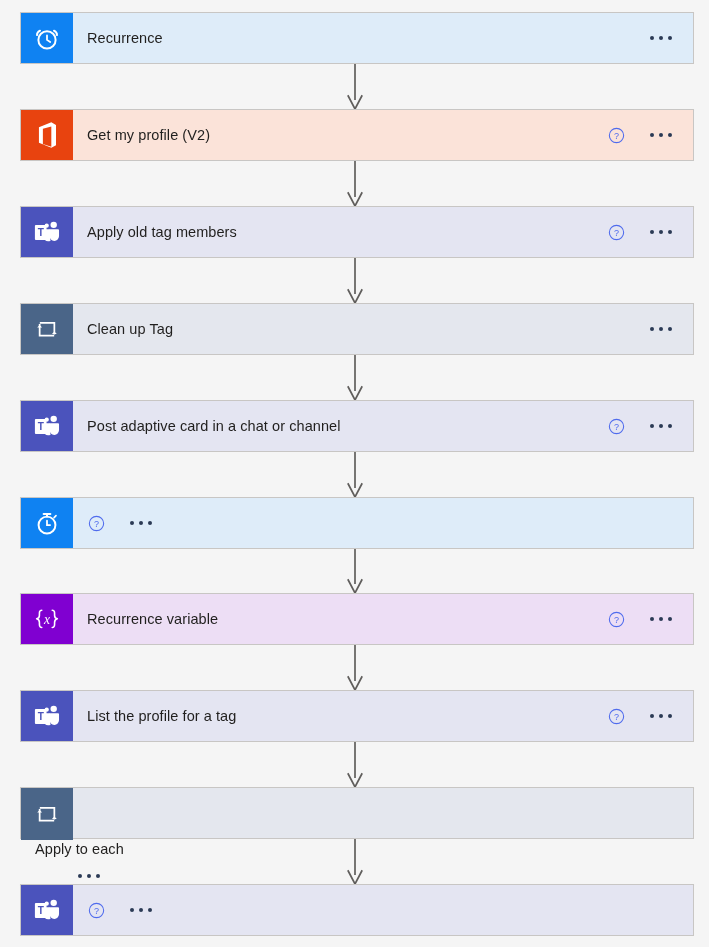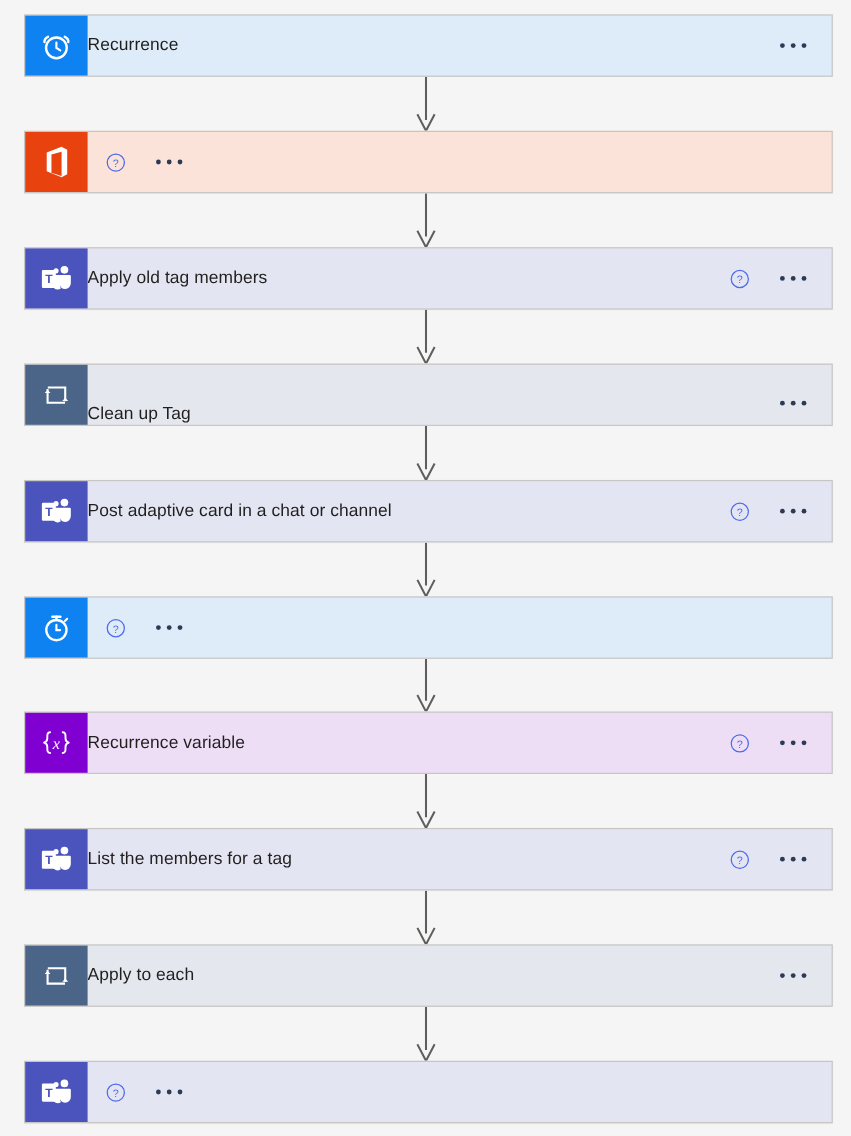--- a/index.html
+++ b/index.html
@@ -48,20 +48,21 @@
     align-items: center;
     justify-content: center;
     overflow: hidden;
   }
 
   .step-body {
     flex: 1 1 auto;
     display: flex;
     align-items: center;
     min-width: 0;
+    margin-left: 14px;
   }
 
   .step-title {
     font-size: 14.5px;
     line-height: 18px;
     color: #201f1e;
     white-space: nowrap;
     overflow: hidden;
     text-overflow: ellipsis;
     letter-spacing: 0.005em;
@@ -208,20 +209,23 @@
           <i></i>
         </div>
       </div>
     </div>
     <div class="step theme-orange" style="top: 109px;">
       <div class="step-icon">
         <svg width="30" height="30" viewBox="0 0 32 32" aria-hidden="true">
           <path d="M20.6 2.4 L7.4 7.6 L7.4 24.2 L11.6 25.9 L11.6 9.3 L20.6 6.9 L20.6 28.4 L7.4 24.2 L20.6 29.6 L25.6 26.8 L25.6 5.2 Z" fill="#ffffff"></path>
         </svg>
       </div>
+      <div class="step-body">
+        <span class="step-title">Get my profile (V2)</span>
+      </div>
       <div class="step-actions">
         <div class="help-slot">
           <svg class="help-icon" viewBox="0 0 20 20" aria-hidden="true">
             <circle cx="10" cy="10" r="8.4" fill="none" stroke="#4f6bed" stroke-width="1.25"></circle>
             <text x="10" y="14.3" text-anchor="middle" fill="#4f6bed" font-family="Liberation Sans, sans-serif" font-size="10.6">?</text>
           </svg>
         </div>
         <div class="ellipsis-btn">
           <i></i>
           <i></i>
@@ -254,21 +258,21 @@
             <text x="10" y="14.3" text-anchor="middle" fill="#4f6bed" font-family="Liberation Sans, sans-serif" font-size="10.6">?</text>
           </svg>
         </div>
         <div class="ellipsis-btn">
           <i></i>
           <i></i>
           <i></i>
         </div>
       </div>
     </div>
-    <div class="step theme-loop" style="top: 303px; align-items: flex-end;">
+    <div class="step theme-loop" style="top: 303px;">
       <div class="step-icon">
         <svg width="28" height="28" viewBox="0 0 32 32" aria-hidden="true">
           <g fill="none" stroke="#ffffff" stroke-width="2.0" stroke-linecap="square">
             <path d="M7.6 11.4 L7.6 23.6 L23.2 23.6"></path>
             <path d="M24.4 21.2 L24.4 9.0 L8.8 9.0"></path>
           </g>
           <path d="M7.6 11.4 L4.8 14.4 L10.4 14.4 Z" fill="#ffffff"></path>
           <path d="M24.4 21.2 L21.6 18.2 L27.2 18.2 Z" fill="#ffffff" transform="rotate(180 24.4 20.0)"></path>
         </svg>
       </div>
@@ -378,37 +382,37 @@
             <path d="M26.9 12.6 H19.0 a1.0 1.0 0 0 0 -1.0 1.0 v6.1 a5.0 5.0 0 0 0 5.0 5.0 h0.1 a5.0 5.0 0 0 0 4.8 -5.0 v-6.1 a1.0 1.0 0 0 0 -1.0 -1.0 z"></path>
             <path d="M18.6 12.6 H12.9 a0.9 0.9 0 0 0 -0.9 0.9 v7.0 a4.6 4.6 0 0 0 4.6 4.6 h0.1 a4.6 4.6 0 0 0 2.6 -0.9 a5.6 5.6 0 0 1 -0.7 -2.6 z"></path>
             <rect x="3.0" y="8.2" width="12.0" height="15.6" rx="1.0"></rect>
           </g>
           <g fill="#4b53bc" font-family="Liberation Sans, sans-serif" font-size="10.4" font-weight="bold">
             <text x="9.0" y="19.7" text-anchor="middle">T</text>
           </g>
         </svg>
       </div>
       <div class="step-body">
-        <span class="step-title">List the members for a tag</span>
-      </div>
-      <div class="step-actions">
-        <div class="help-slot">
-          <svg class="help-icon" viewBox="0 0 20 20" aria-hidden="true">
-            <circle cx="10" cy="10" r="8.4" fill="none" stroke="#4f6bed" stroke-width="1.25"></circle>
-            <text x="10" y="14.3" text-anchor="middle" fill="#4f6bed" font-family="Liberation Sans, sans-serif" font-size="10.6">?</text>
-          </svg>
-        </div>
-        <div class="ellipsis-btn">
-          <i></i>
-          <i></i>
-          <i></i>
-        </div>
-      </div>
-    </div>
-    <div class="step theme-loop" style="top: 787px;">
+        <span class="step-title">List the profile for a tag</span>
+      </div>
+      <div class="step-actions">
+        <div class="help-slot">
+          <svg class="help-icon" viewBox="0 0 20 20" aria-hidden="true">
+            <circle cx="10" cy="10" r="8.4" fill="none" stroke="#4f6bed" stroke-width="1.25"></circle>
+            <text x="10" y="14.3" text-anchor="middle" fill="#4f6bed" font-family="Liberation Sans, sans-serif" font-size="10.6">?</text>
+          </svg>
+        </div>
+        <div class="ellipsis-btn">
+          <i></i>
+          <i></i>
+          <i></i>
+        </div>
+      </div>
+    </div>
+    <div class="step theme-loop" style="top: 787px; flex-direction: column;">
       <div class="step-icon">
         <svg width="28" height="28" viewBox="0 0 32 32" aria-hidden="true">
           <g fill="none" stroke="#ffffff" stroke-width="2.0" stroke-linecap="square">
             <path d="M7.6 11.4 L7.6 23.6 L23.2 23.6"></path>
             <path d="M24.4 21.2 L24.4 9.0 L8.8 9.0"></path>
           </g>
           <path d="M7.6 11.4 L4.8 14.4 L10.4 14.4 Z" fill="#ffffff"></path>
           <path d="M24.4 21.2 L21.6 18.2 L27.2 18.2 Z" fill="#ffffff" transform="rotate(180 24.4 20.0)"></path>
         </svg>
       </div>

